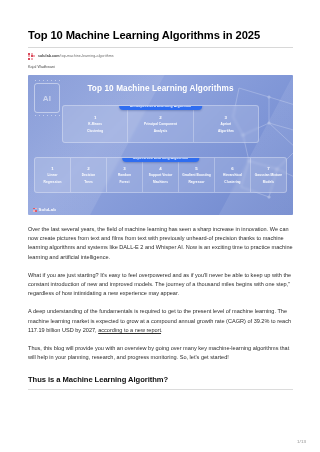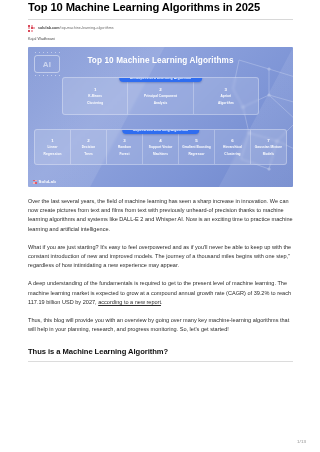--- a/index.html
+++ b/index.html
@@ -23,20 +23,21 @@
     top: 0;
     width: 265px;
   }
 
   
   .doc-title {
     font-size: 11.2px;
     font-weight: bold;
     color: #000000;
     letter-spacing: -0.1px;
+    margin-top: 28px;
     line-height: 14px;
   }
   .title-rule {
     margin-top: 5px;
     height: 1px;
     background: #d8d8d8;
     width: 100%;
   }
 
   
@@ -95,21 +96,21 @@
   .ig-net {
     position: absolute;
     right: -6px; top: 8px;
     width: 70px; height: 120px;
     opacity: 0.32;
     pointer-events: none;
   }
   .ig-chip {
     position: absolute;
     left: 6px; top: 8px;
-    width: 26px; height: 18px;
+    width: 26px; height: 30px;
     border: 1.2px solid rgba(255,255,255,0.45);
     border-radius: 3px;
     display: flex; align-items: center; justify-content: center;
     font-size: 8px; font-weight: bold; color: rgba(255,255,255,0.55);
     letter-spacing: 0.3px;
   }
   .ig-chip::before, .ig-chip::after {
     content: "";
     position: absolute;
     background:

